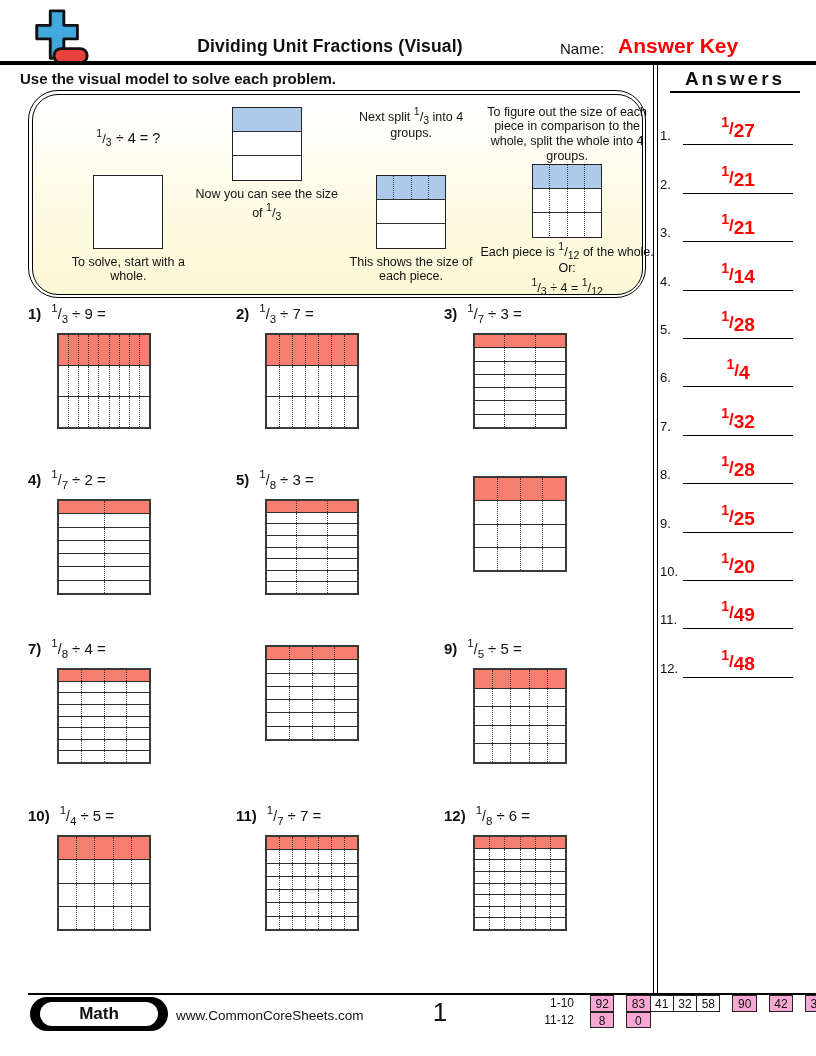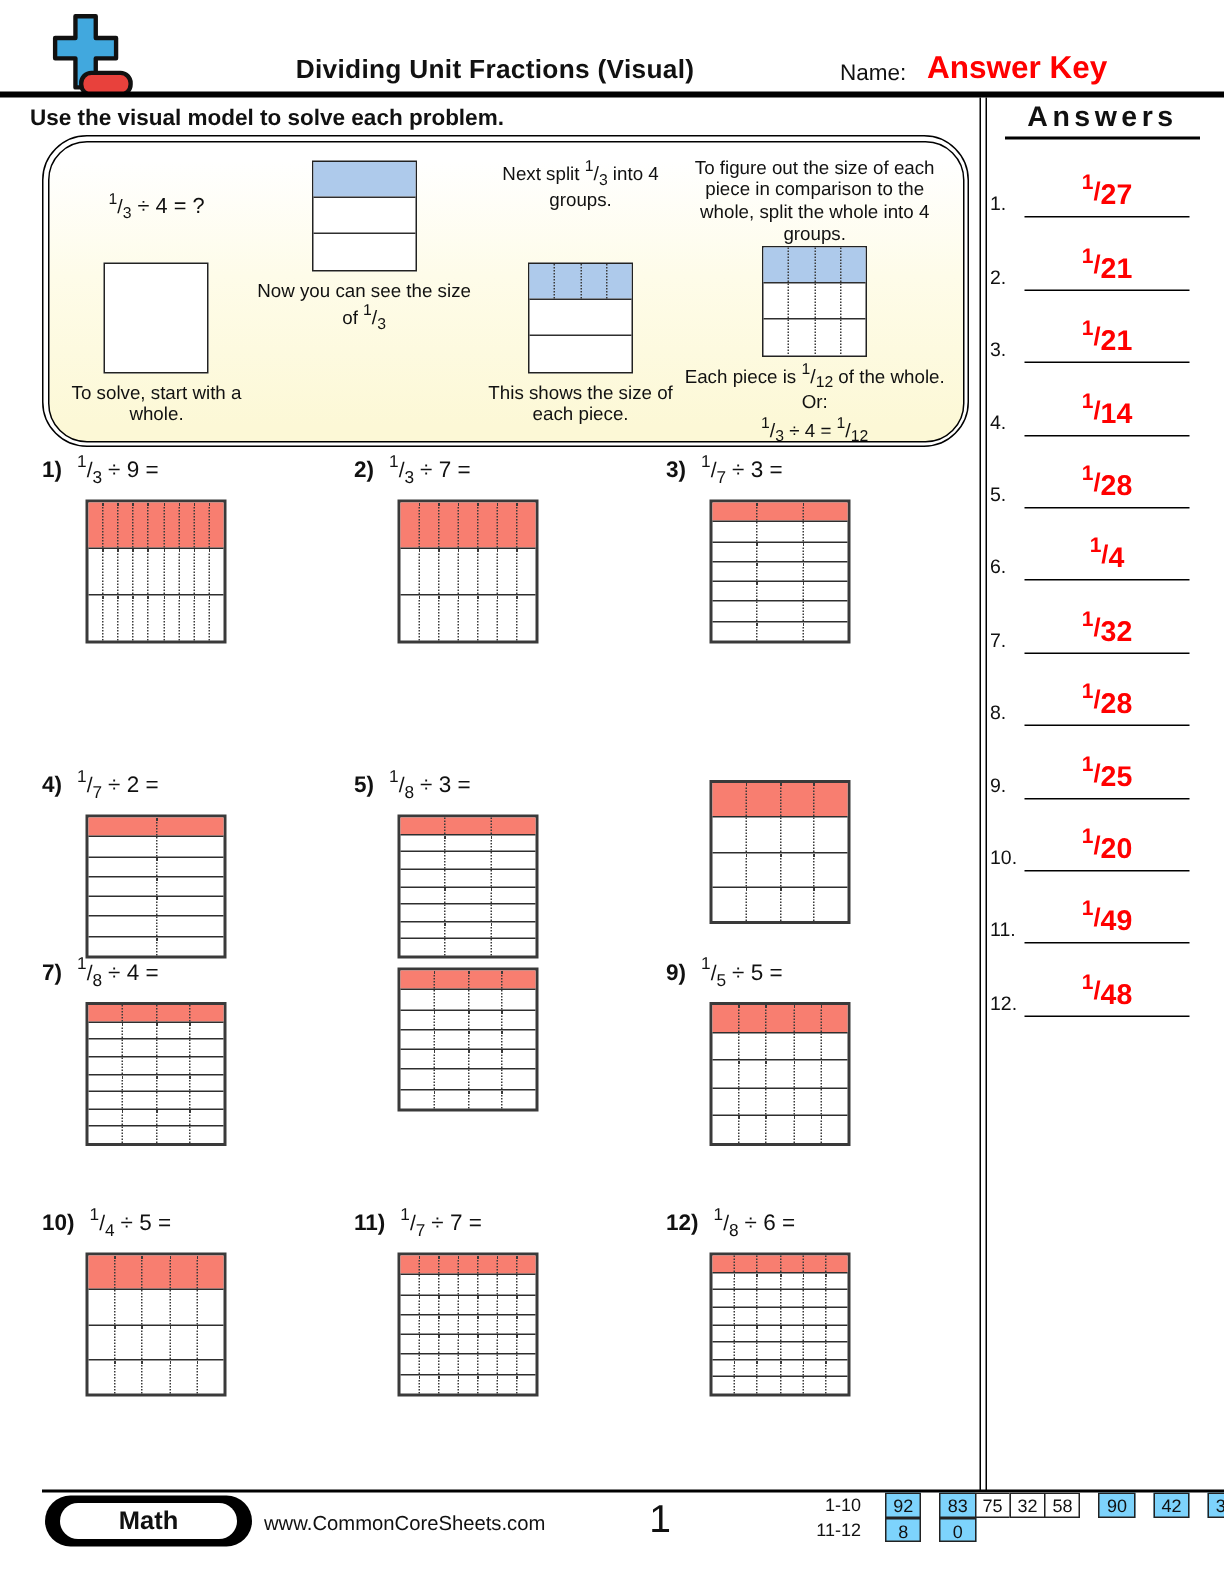--- a/index.html
+++ b/index.html
@@ -19,21 +19,21 @@
   .v-sep{position:absolute;left:653px;top:65px;width:3px;height:929px;
     border-left:1.5px solid #000;border-right:1.5px solid #000;}
   
   .ex-outer{position:absolute;left:28px;top:90px;width:618px;height:208px;
     border:1.6px solid #000;border-radius:30px;padding:2.5px;box-sizing:border-box;}
   .ex-inner{width:100%;height:100%;border:1.6px solid #000;border-radius:26px;box-sizing:border-box;
     background:linear-gradient(180deg,#ffffff 6%,#fefce9 45%,#fcf8d6 95%);
     display:flex;padding:8px 10px 6px 10px;}
   .ex-col{display:flex;flex-direction:column;align-items:center;text-align:center;
     font-size:12.5px;line-height:1.18;}
-  .ex-col.c1{flex:0 0 21%;}
+  .ex-col.c1{flex:0 0 21%;margin-left:24px;}
   .ex-col.c2{flex:0 0 26%;}
   .ex-col.c3{flex:0 0 23%;}
   .ex-col.c4{flex:0 0 30%;}
   .ex-top{height:66px;display:flex;align-items:flex-start;justify-content:center;padding-top:2px;}
   .ex-col.c1 .ex-top{align-items:center;font-size:14.5px;}
   .ex-gridwrap{height:82px;display:flex;align-items:center;justify-content:center;}
   .ex-bottom{margin-top:2px;}
   
   .frac{white-space:nowrap;}
   .frac .sup{font-size:10.5px;vertical-align:6px;}
@@ -49,21 +49,21 @@
   
   .problem{position:absolute;width:205px;}
   .p-label{font-size:15px;white-space:nowrap;}
   .p-no{font-weight:bold;margin-right:10px;}
   .p-frac .sup{font-size:11.5px;vertical-align:7px;}
   .p-frac .sl{font-size:14px;}
   .p-frac .den{font-size:11.5px;vertical-align:-4px;}
   .p-tail{margin-left:4px;}
   .problem .p-grid{margin:8px 0 0 29px;}
   .pc0{left:28px;} .pc1{left:236px;} .pc2{left:444px;}
-  .pr0{top:302px;} .pr1{top:468px;margin-top:44px;} .pr2{top:637px;} .pr3{top:804px;}
+  .pr0{top:302px;} .pr1{top:468px;} .pr2{top:637px;} .pr3{top:804px;}
   
   .answers{position:absolute;left:660px;top:68px;width:150px;}
   .answers-title{font-size:19px;font-weight:bold;letter-spacing:3px;text-align:center;
     border-bottom:2.2px solid #000;padding-bottom:1px;margin:0 10px 10px 10px;}
   .ans-item{position:relative;height:48.4px;}
   .ans-no{position:absolute;left:0;bottom:8px;font-size:13px;}
   .ans-line{position:absolute;left:23px;bottom:6px;width:110px;border-bottom:1.7px solid #000;}
   .ans-frac{position:absolute;left:23px;bottom:9px;width:110px;text-align:center;
     color:#f00;font-weight:bold;}
   .ans-frac .sup{font-size:14px;vertical-align:10px;}
@@ -74,21 +74,21 @@
   .subject-badge{position:absolute;left:30px;top:997px;width:138px;height:34px;background:#000;
     border-radius:17px;display:flex;align-items:center;justify-content:center;}
   .subject-pill{background:#fff;border-radius:12px;padding:2px 0;width:118px;text-align:center;
     font-size:17px;font-weight:bold;}
   .website{position:absolute;left:176px;top:1008px;font-size:13.5px;}
   .page-number{position:absolute;left:400px;top:997px;width:80px;text-align:center;font-size:26px;}
   .score-table{position:absolute;left:520px;top:995px;font-size:12px;}
   .score-row{display:flex;height:16.5px;line-height:16.5px;}
   .score-label{width:54px;text-align:right;padding-right:4px;}
   .score-cell{width:22.3px;text-align:center;border:1px solid #222;margin-left:-1px;background:#fff;}
-  .score-cell.hl{background:#7dd3fc;margin-left:12px;}
+  .score-cell.hl{background:#f9a8d4;margin-left:12px;}
 </style>
 </head>
 <body>
 
 <div class="page">
 
   <div class="logo">
     <svg width="62" height="60" viewBox="0 0 62 62">
       <path d="M22 5 H36 V20 H50 V34 H36 V54 H22 V34 H8 V20 H22 Z" fill="#41a8de" stroke="#111" stroke-width="3" stroke-linejoin="round"></path>
       <rect x="26" y="44" width="34" height="15" rx="7" fill="#e8413c" stroke="#111" stroke-width="3"></rect>
@@ -795,21 +795,21 @@
   <div class="subject-badge">
     <div class="subject-pill">Math</div>
   </div>
   <div class="website">www.CommonCoreSheets.com</div>
   <div class="page-number">1</div>
   <div class="score-table" id="score-table">
       <div class="score-row">
         <div class="score-label">1-10</div>
         <div class="score-cell hl">92</div>
         <div class="score-cell hl">83</div>
-        <div class="score-cell">75</div>
+        <div class="score-cell">41</div>
         <div class="score-cell">32</div>
         <div class="score-cell">58</div>
         <div class="score-cell hl">90</div>
         <div class="score-cell hl">42</div>
         <div class="score-cell hl">33</div>
         <div class="score-cell hl">25</div>
         <div class="score-cell hl">17</div>
       </div>
       <div class="score-row">
         <div class="score-label">11-12</div>

